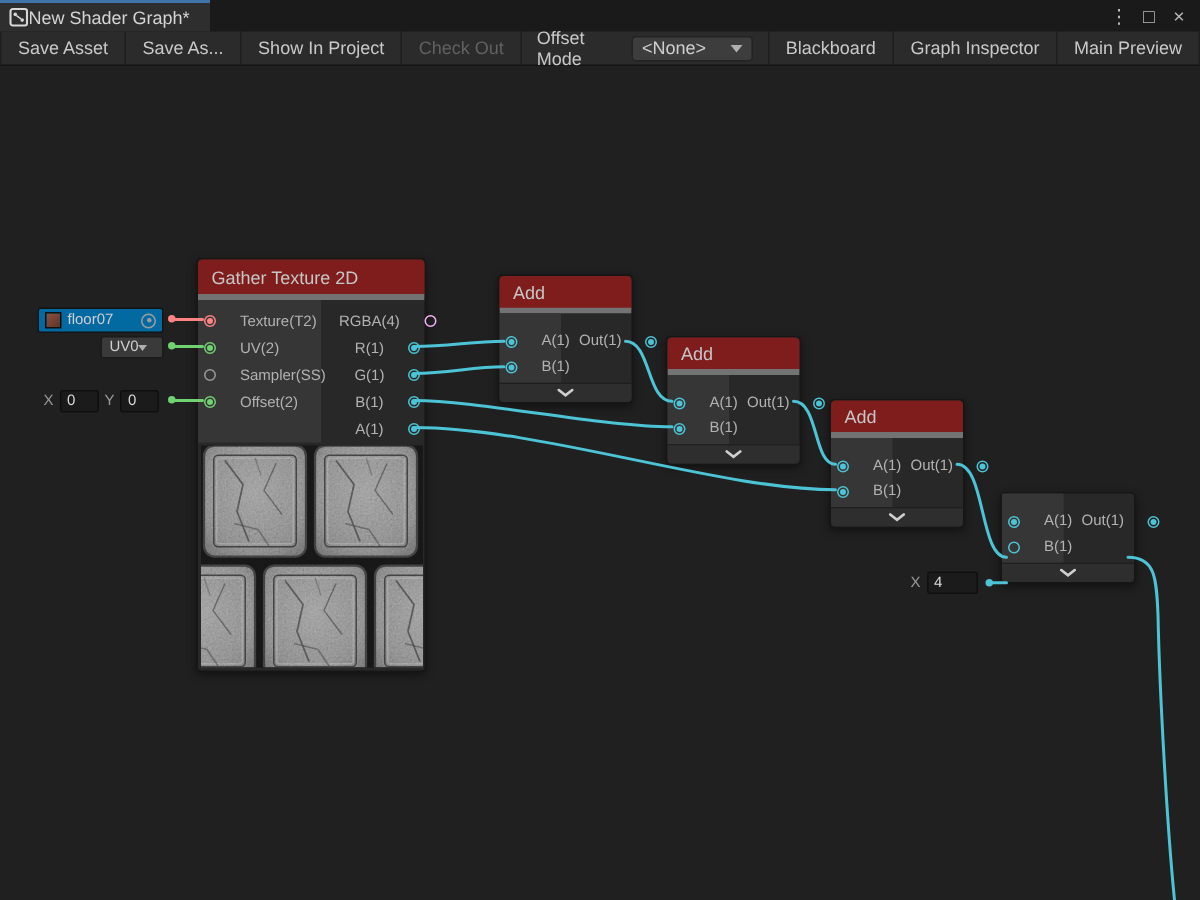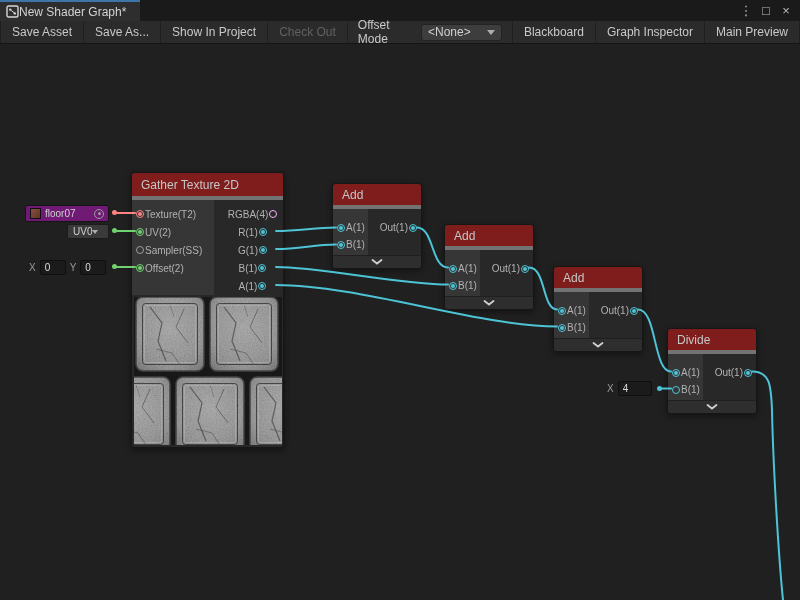--- a/index.html
+++ b/index.html
@@ -36,21 +36,21 @@
 
   
   .node { position:absolute; background:#282828; border:1px solid #161616; border-radius:3px;
           box-shadow:0 2px 6px rgba(0,0,0,.45); color:#b2b2b2; font-size:10px; }
   .node-title { height:27px; display:flex; align-items:center; padding:0 9px; background:#7f1d1d;
                 border-bottom:4px solid #737373; color:#c6c6c6; font-size:12px;
                 border-radius:3px 3px 0 0; }
   .node-body { display:flex; align-items:stretch; }
   .in-col { background:#363636; padding-top:5px; }
   .out-col { flex:1; padding-top:5px; }
-  .port-row { height:18px; display:flex; align-items:center; gap:1px; padding-left:4px; }
+  .port-row { height:18px; display:flex; align-items:center; gap:16px; padding-left:4px; }
   .port-row.out { justify-content:center; padding-left:12px; padding-right:4px; }
   .add-row { height:17px; }
   .port { width:8px; height:8px; border-radius:50%; border:1px solid; flex:0 0 auto;
           display:flex; align-items:center; justify-content:center; }
   .pdot { width:4px; height:4px; border-radius:50%; }
   .c-teal { border-color:#4dc4d6; } .c-teal .pdot { background:#4dc4d6; }
   .c-green { border-color:#70d270; } .c-green .pdot { background:#70d270; }
   .c-red { border-color:#ff8383; } .c-red .pdot { background:#ff8383; }
   .c-pink { border-color:#f7b2f7; }
   .c-gray { border-color:#9a9a9a; }
@@ -63,21 +63,21 @@
   .small-node { width:90px; }
   .small-node .node-title { height:25px; }
   .small-node .in-col { width:41px; padding-top:10px; padding-bottom:2px; }
   .small-node .out-col { padding-top:10px; }
   .gather-node { width:153px; }
   .gather-node .in-col { width:82px; }
   .gather-node .out-col { }
 
   
   .widget { position:absolute; display:flex; align-items:center; font-size:10px; color:#cfcfcf; }
-  .obj-field { left:25px; top:205px; width:84px; height:17px; background:#701a75;
+  .obj-field { left:25px; top:205px; width:84px; height:17px; background:#0369a1;
                border:1px solid #141414; border-radius:2px; padding:0 4px; gap:4px; }
   .thumb { width:11px; height:11px; background:linear-gradient(135deg,#8a5140,#5e3428);
            border:1px solid #101010; flex:0 0 auto; }
   .picker { margin-left:auto; width:10px; height:10px; border:1px solid #9d9d9d; border-radius:50%;
             display:flex; align-items:center; justify-content:center; flex:0 0 auto; }
   .picker-dot { width:3px; height:3px; background:#9d9d9d; border-radius:50%; }
   .uv-dd { left:67px; top:224px; width:42px; height:15px; background:#3a3a3a;
            border:1px solid #1b1b1b; border-radius:2px; padding:0 5px; justify-content:flex-start; }
   .uv-dd .dd-arrow { border-left-width:3px; border-right-width:3px; border-top-width:4px; }
   .vec2-field { left:29px; top:259px; height:16px; gap:4px; }
@@ -320,21 +320,20 @@
       </div>
     </div>
     <div class="collapse-bar">
       <svg width="12" height="6" viewBox="0 0 12 6">
         <path d="M1.5 1 L6 4.5 L10.5 1" stroke="#cfcfcf" stroke-width="1.8" fill="none" stroke-linecap="round"></path>
       </svg>
     </div>
   </div>
 
   <div class="node small-node" style="left:667px; top:328px;">
-    <div class="node-title">Divide</div>
     <div class="node-body">
       <div class="in-col">
         <div class="port-row add-row">
           <span class="port c-teal">
               <span class="pdot"></span>
             </span>
           <span class="plabel">A(1)</span>
         </div>
         <div class="port-row add-row">
           <span class="port c-teal hollow"></span>

